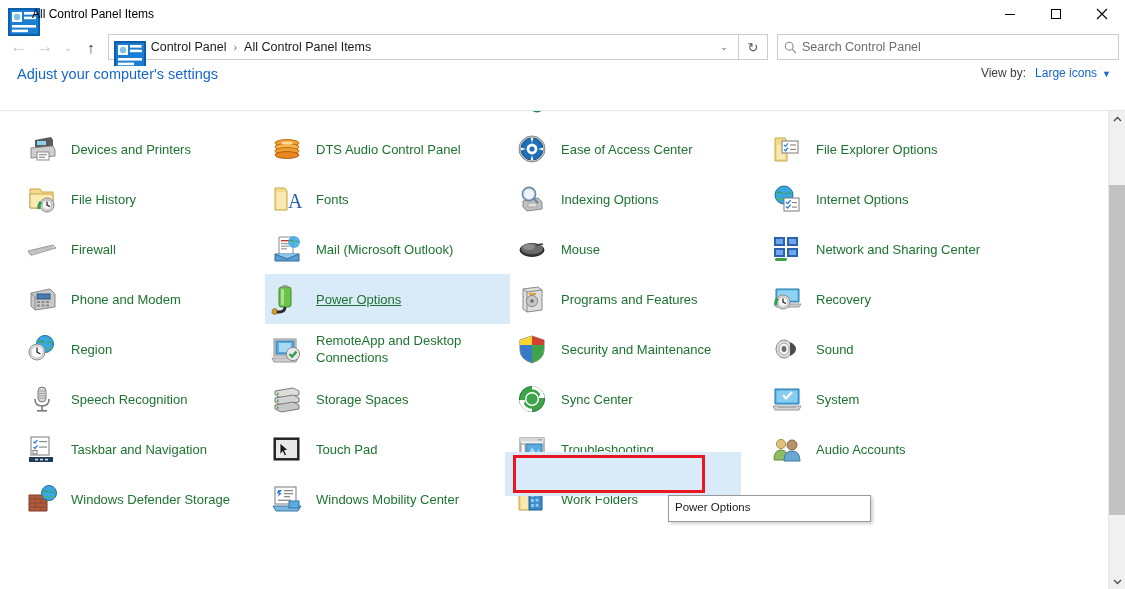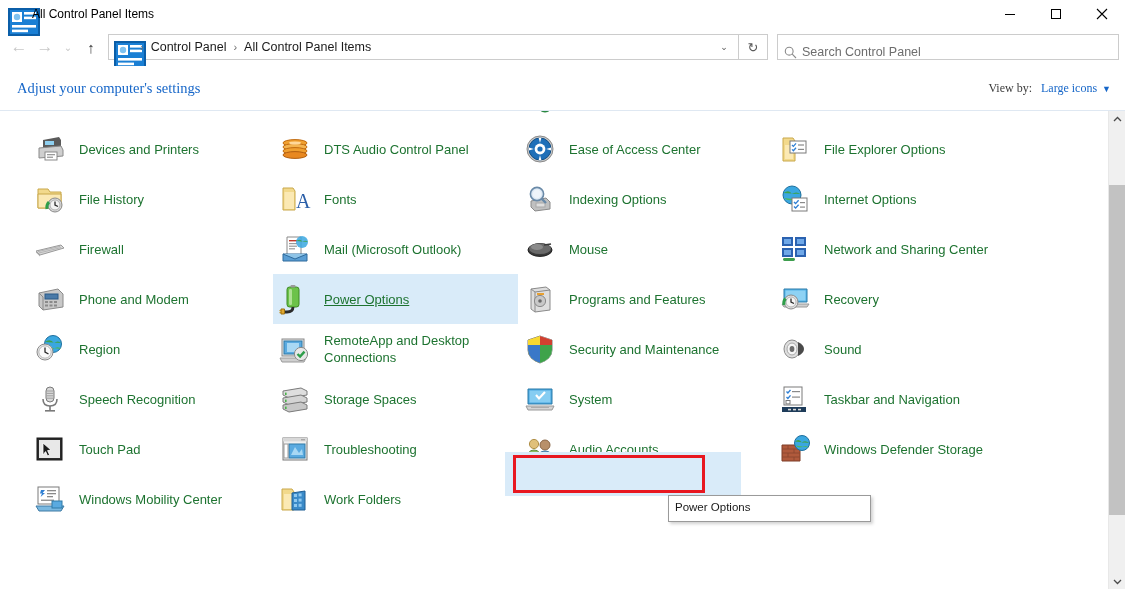--- a/index.html
+++ b/index.html
@@ -69,61 +69,60 @@
   }
   .refresh-btn {
     width: 30px; height: 26px; margin-left: -1px;
     border: 1px solid #cccccc; background: #fff;
     display: flex; align-items: center; justify-content: center;
     font-size: 13px; color: #5a5a5a;
   }
   .searchbox {
     width: 342px; height: 26px; margin-left: 9px;
     border: 1px solid #cccccc; background: #fff;
-    display: flex; align-items: flex-end;
+    display: flex; align-items: center;
     flex: 0 0 342px;
   }
   .search-icon {
     width: 24px; flex: 0 0 24px;
     display: flex; align-items: center; justify-content: center;
     color: #8a8a8a;
   }
   .search-ph {
     font-size: 12.5px; color: #6d6d6d; white-space: nowrap;
   }
 
   
   .subheader {
     height: 44px; width: 100%;
-    display: flex; align-items: center;
+    display: flex; 
     padding: 0 14px 0 17px;
     background: #fff;
     position: relative;
-    font-family: Liberation Serif, serif;
   }
   .page-title { font-size: 14.5px; color: #1666c8; white-space: nowrap; }
   .viewby {
     margin-left: auto; display: flex; align-items: baseline;
     white-space: nowrap;
   }
   .viewby-label { font-size: 12px; color: #3b3b3b; }
   .viewby-value { font-size: 12px; color: #1666c8; margin-left: 9px; }
   .viewby-caret { font-size: 9px; color: #1666c8; margin-left: 5px; }
 
   
   .content-wrap {
     position: relative;
     width: 1125px;
     height: 479px;
     overflow: hidden;
     border-top: 1px solid #dfe8f2;
   }
   .grid {
     position: absolute;
-    top: -37px; left: 16px;
+    top: -37px; left: 8px;
     width: 1107px;
     display: grid;
     grid-template-columns: 245px 245px 255px 362px;
     row-gap: 0px;
     padding-left: 12px;
   }
   .item {
     height: 50px;
     display: flex; align-items: center;
     position: relative;
@@ -651,20 +650,34 @@
       </g>
       <g fill="#4ab24a">
               <rect x="6" y="9.6" width="1.6" height="2.4"></rect>
               <rect x="6" y="16.6" width="1.6" height="2.4"></rect>
               <rect x="6" y="23.6" width="1.6" height="2.4"></rect>
             </g>
           </svg>
         </span>
         <span class="item-label">Storage Spaces</span>
       </div>
+      <div class="item wide">
+        <span class="item-icon">
+          <svg class="ico" viewBox="0 0 32 32" width="32" height="32">
+      <circle cx="16" cy="16" r="12.6" fill="#3ea34a" stroke="#1c7a34"></circle>
+      <circle cx="16" cy="16" r="7" fill="#ffffff"></circle>
+      <path d="M16 4.6 A11.4 11.4 0 0 1 27 14" fill="none" stroke="#ffffff" stroke-width="3.4"></path>
+      <path d="M16 27.4 A11.4 11.4 0 0 1 5 18" fill="none" stroke="#ffffff" stroke-width="3.4"></path>
+      <path d="M25 9 L29 15 L22.6 15 Z" fill="#ffffff"></path>
+      <path d="M7 23 L3 17 L9.4 17 Z" fill="#ffffff"></path>
+      <circle cx="16" cy="16" r="5.6" fill="#3ea34a"></circle>
+          </svg>
+        </span>
+        <span class="item-label">Sync Center</span>
+      </div>
       <div class="item">
         <span class="item-icon">
           <svg class="ico" viewBox="0 0 32 32" width="32" height="32">
       <path d="M4 6 L28 6 L28 21 L4 21 Z" fill="#4aa8e0" stroke="#2a7aa8"></path>
       <path d="M5.5 7.5 L26.5 7.5 L26.5 19.5 L5.5 19.5 Z" fill="#86cdf2"></path>
       <path d="M12 12 l3 3.4 l6 -6.4" stroke="#ffffff" stroke-width="2.2" fill="none"></path>
       <path d="M2 23 L30 23 L28 27 L4 27 Z" fill="#d4d4d4" stroke="#9a9a9a"></path>
       <rect x="7" y="24" width="18" height="0.9" fill="#a8a8a8"></rect>
           </svg>
         </span>

